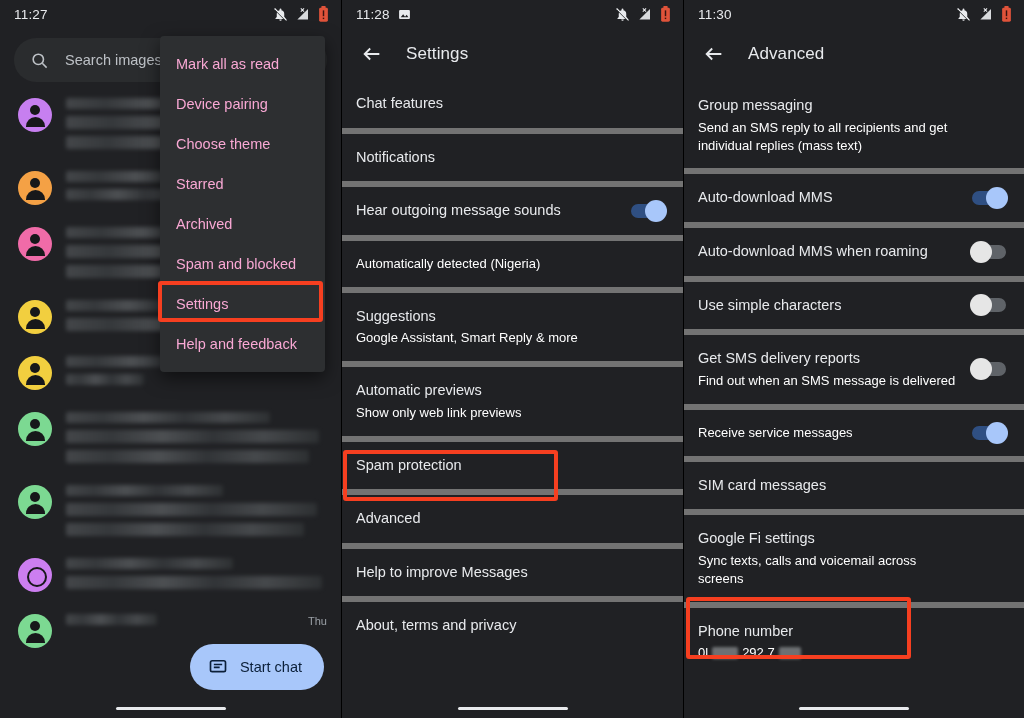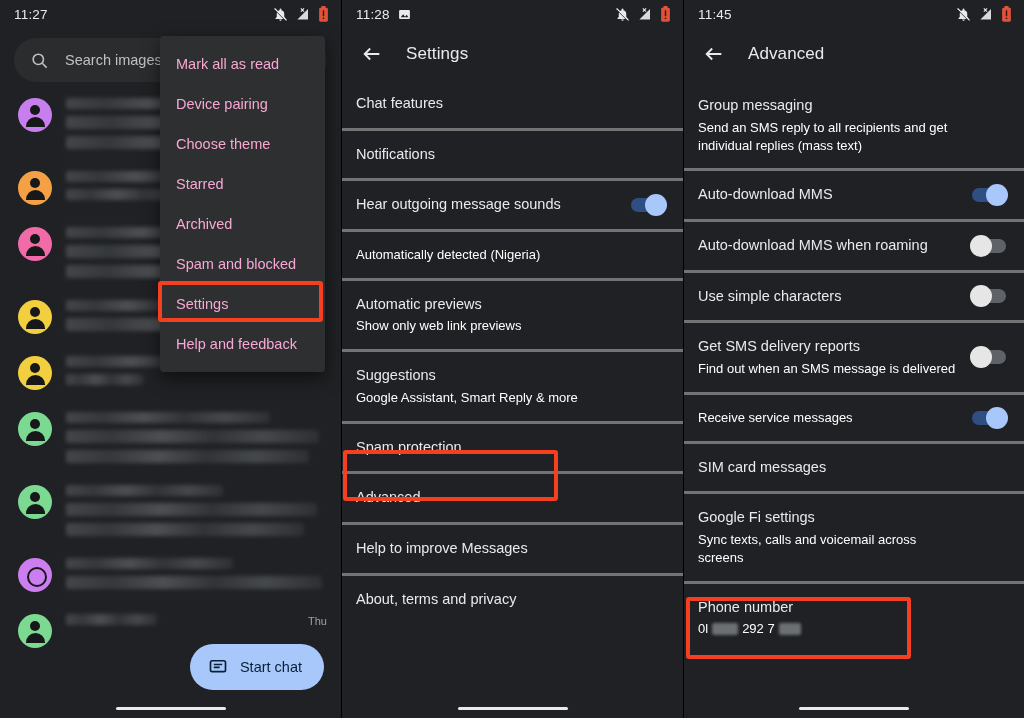--- a/index.html
+++ b/index.html
@@ -81,21 +81,21 @@
     background: #a8c7fa; color: #0b1f38; border-radius: 23px;
     display: flex; align-items: center; gap: 12px; padding: 0 22px 0 18px;
     font-size: 14.5px; cursor: pointer; z-index: 20;
   }
 
   
   .rows { position: absolute; top: 80px; left: 0; right: 0; bottom: 0; }
   .row {
     position: relative; display: flex; align-items: center; justify-content: space-between;
     padding: 14px 18px 14px 14px; gap: 12px; min-height: 45px;
-    border-bottom: 3px solid #737373;
+    border-bottom: 6px solid #737373;
   }
   .row .texts { display: flex; flex-direction: column; gap: 3px; max-width: 262px; }
   .row .t1 { color: #e8eaed; font-size: 14.5px; line-height: 1.35; }
   .row .t2 { color: #ffffff; font-size: 13px; line-height: 1.38; }
   .row.nobord { border-bottom: none; }
 
   
   .toggle { position: relative; width: 34px; height: 14px; border-radius: 7px; flex: 0 0 34px; cursor: pointer; }
   .toggle .knob { position: absolute; top: -4px; width: 22px; height: 22px; border-radius: 50%; }
   .toggle.on { background: #2f4f82; }
@@ -341,32 +341,32 @@
             <span class="knob"></span>
           </span>
       </div>
       <div class="row">
         <div class="texts">
           <span class="t2">Automatically detected (Nigeria)</span>
         </div>
       </div>
       <div class="row">
         <div class="texts">
+          <span class="t1">Suggestions</span>
+          <span class="t2">Google Assistant, Smart Reply &amp; more</span>
+        </div>
+      </div>
+      <div class="row">
+        <div class="texts">
           <span class="t1">Automatic previews</span>
           <span class="t2">Show only web link previews</span>
         </div>
       </div>
       <div class="row">
         <div class="texts">
-          <span class="t1">Suggestions</span>
-          <span class="t2">Google Assistant, Smart Reply &amp; more</span>
-        </div>
-      </div>
-      <div class="row">
-        <div class="texts">
             <span class="t1">Spam protection</span>
           </div>
       </div>
       <div class="row" style="min-height:51px;">
         <div class="texts">
             <span class="t1">Advanced</span>
           </div>
       </div>
       <div class="row">
         <div class="texts">
@@ -381,21 +381,21 @@
     </div>
 
     <div class="hl" style="left:1px; top:450px; width:215px; height:51px;"></div>
 
     <div class="gesture"></div>
   </div>
 
   <div class="panel panel-right">
 
     <div class="statusbar">
-      <span class="clock">11:45</span>
+      <span class="clock">11:30</span>
       <span class="spacer"></span>
       <span class="sb-icons">
         <svg class="sb-ico" width="15" height="15" viewBox="0 0 24 24" fill="#e8eaed">
             <path d="M12 22c1.1 0 2-.9 2-2h-4a2 2 0 0 0 2 2zm6-6v-5a6 6 0 0 0-4.5-5.8V4a1.5 1.5 0 0 0-3 0v1.2A6 6 0 0 0 6 11v5l-2 2v1h16v-1l-2-2z"></path>
             <path d="M2.5 2.5l19 19" stroke="#e8eaed" stroke-width="2.2" fill="none"></path>
             <path d="M2.5 4.4l19 19" stroke="#202124" stroke-width="1.3" fill="none"></path>
           </svg>
         <svg class="sb-ico" width="16" height="15" viewBox="0 0 24 24" fill="#9aa0a6">
             <path d="M3 20h17V3L3 20z" fill="#d8dadd"></path>
             <path d="M8.5 2.2l5.2 5.2M13.7 2.2L8.5 7.4" stroke="#e8eaed" stroke-width="1.8" fill="none"></path>

